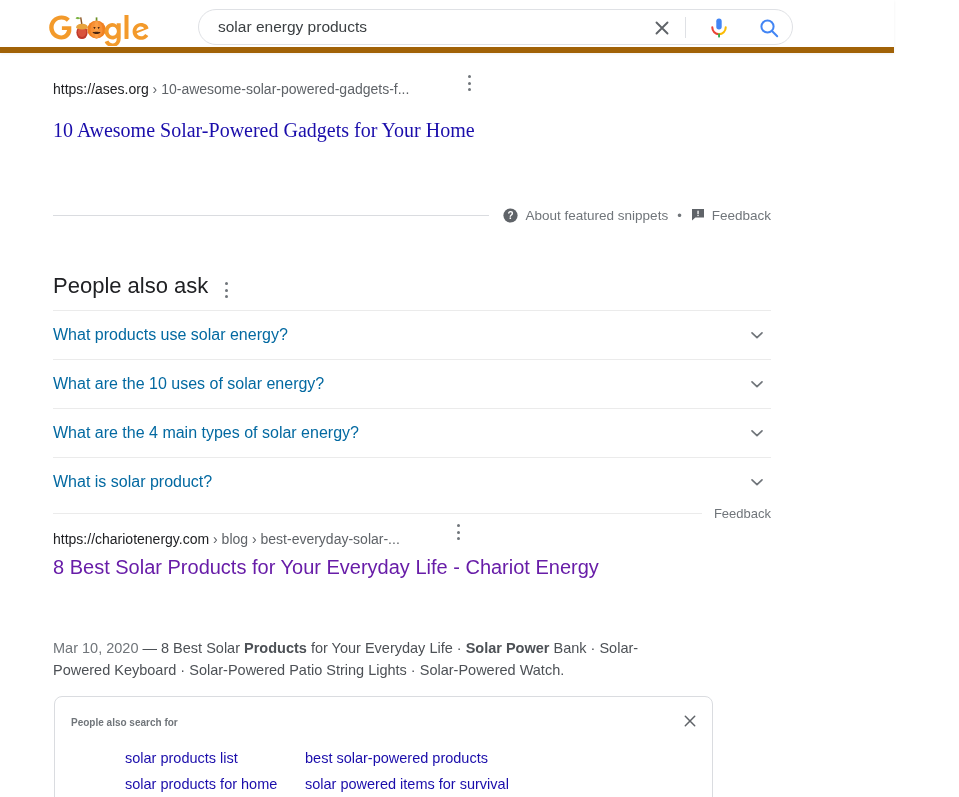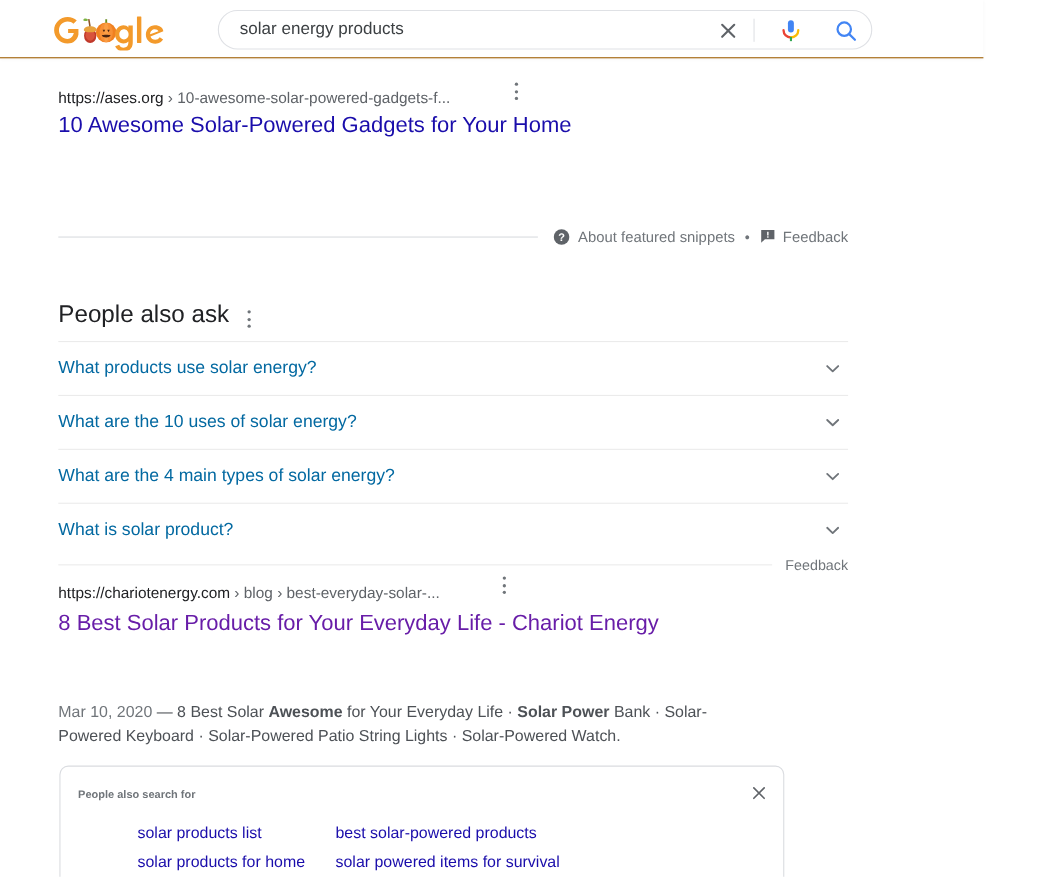--- a/index.html
+++ b/index.html
@@ -16,21 +16,21 @@
     position: relative;
   }
 
   
   .header {
     position: absolute;
     top: 0; left: 0;
     width: 894px;
     height: 53px;
     background: #ffffff;
-    border-bottom: 1px solid #a16207;
+    border-bottom: 6px solid #a16207;
     box-shadow: 0 1px 3px rgba(0,0,0,0.06);
     box-sizing: border-box;
   }
 
   .logo {
     position: absolute;
     left: 45px;
     top: 6px;
     width: 118px;
     height: 40px;
@@ -359,21 +359,21 @@
 <div class="content">
 
   <div class="block" style="left:53px; top:27px;">
     <span class="res-url"><span>https://ases.org</span> <span class="path">› 10-awesome-solar-powered-gadgets-f...</span></span>
   </div>
 
   <div class="block" style="left:468px; top:22px;">
     <span class="kebab"><i></i><i></i><i></i></span>
   </div>
 
-  <div class="block" style="left:53px; top:48px;">
+  <div class="block" style="left:53px; top:64px;font-family:Liberation Serif, serif;">
     <a class="res-title">10 Awesome Solar-Powered Gadgets for Your Home</a>
   </div>
 
   <div class="fs-footer">
     <div class="fs-line"></div>
     <span class="fs-link">
       <svg width="15" height="15" viewBox="0 0 15 15" style="margin-right:8px">
         <circle cx="7.5" cy="7.5" r="7.1" fill="#5f6368"></circle>
         <text x="7.5" y="11.1" font-size="10" font-family="Liberation Sans, sans-serif" font-weight="bold" fill="#ffffff" text-anchor="middle">?</text>
       </svg>
@@ -438,21 +438,21 @@
   <div class="block" style="left:457px; top:471px;">
     <span class="kebab"><i></i><i></i><i></i></span>
   </div>
 
   <div class="block" style="left:53px; top:501px;">
     <a class="res-title visited">8 Best Solar Products for Your Everyday Life - Chariot Energy</a>
   </div>
 
   <div class="snippet">
     <span class="date">Mar 10, 2020</span>
-    <span>—</span><span><span> 8 Best Solar </span><b>Awesome</b><span> for Your Everyday Life · </span><b>Solar Power</b><span> Bank · Solar-Powered Keyboard · Solar-Powered Patio String Lights · Solar-Powered Watch.</span></span>
+    <span>—</span><span><span> 8 Best Solar </span><b>Products</b><span> for Your Everyday Life · </span><b>Solar Power</b><span> Bank · Solar-Powered Keyboard · Solar-Powered Patio String Lights · Solar-Powered Watch.</span></span>
   </div>
 
   <div class="pasf">
     <span class="pasf-title">People also search for</span>
     <div class="pasf-close">
       <svg width="18" height="18" viewBox="0 0 18 18">
         <path d="M4.3 4.3 L13.7 13.7 M13.7 4.3 L4.3 13.7" stroke="#5f6368" stroke-width="1.5" stroke-linecap="round"></path>
       </svg>
     </div>
     <div class="pasf-grid">

